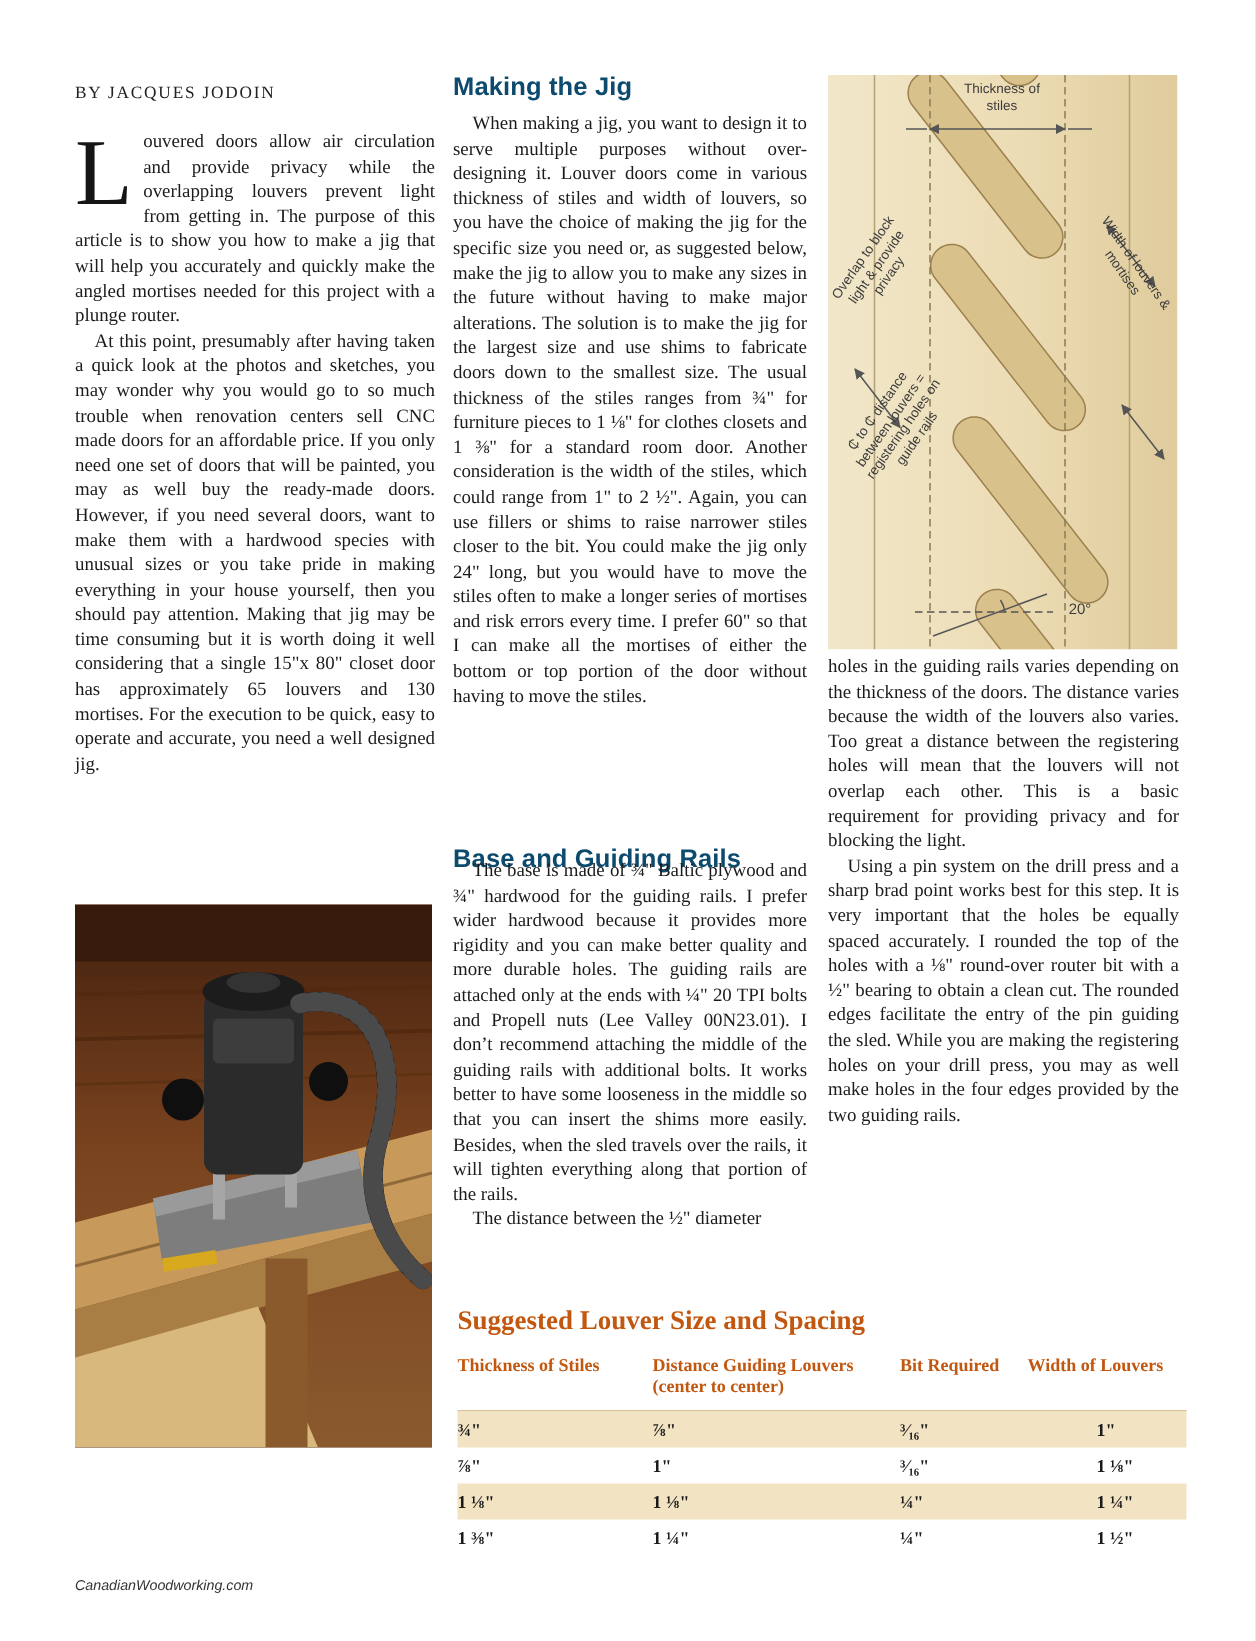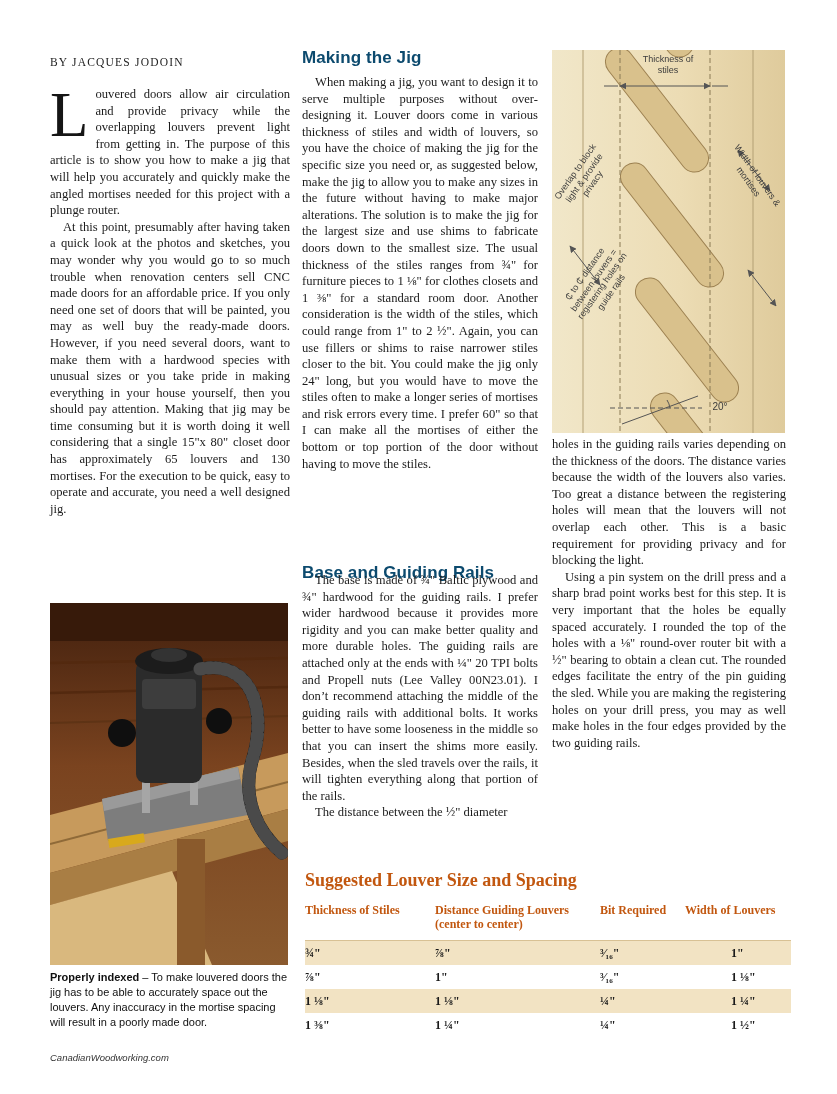--- a/index.html
+++ b/index.html
@@ -185,21 +185,20 @@
       <circle cx="72" cy="130" r="14" fill="#0f0f0f"></circle>
       <circle cx="169" cy="118" r="13" fill="#0f0f0f"></circle>
 
       <path d="M150 66 C 202 56, 218 108, 202 158 C 192 194, 206 228, 232 250" fill="none" stroke="#1d1d1d" stroke-width="13" stroke-linecap="round"></path>
       <path d="M150 66 C 202 56, 218 108, 202 158 C 192 194, 206 228, 232 250" fill="none" stroke="#4a4a4a" stroke-width="13" stroke-dasharray="3 5" stroke-linecap="round"></path>
 
       <rect x="58" y="236" width="36" height="9" fill="#d8a91c" transform="rotate(-9 58 236)"></rect>
     </svg>
   </div>
 
-  <p class="abs caption"><strong>Properly indexed</strong><span> – To make louvered doors the jig has to be able to accurately space out the louvers. Any inaccuracy in the mortise spacing will result in a poorly made door.</span></p>
 
   <div class="abs table-section">
     <div class="tbl-title">Suggested Louver Size and Spacing</div>
     <div class="tbl-head">
       <div>Thickness of Stiles</div>
       <div>Distance Guiding Louvers (center to center)</div>
       <div>Bit Required</div>
       <div>Width of Louvers</div>
     </div>
     <div class="tbl-row shade">

